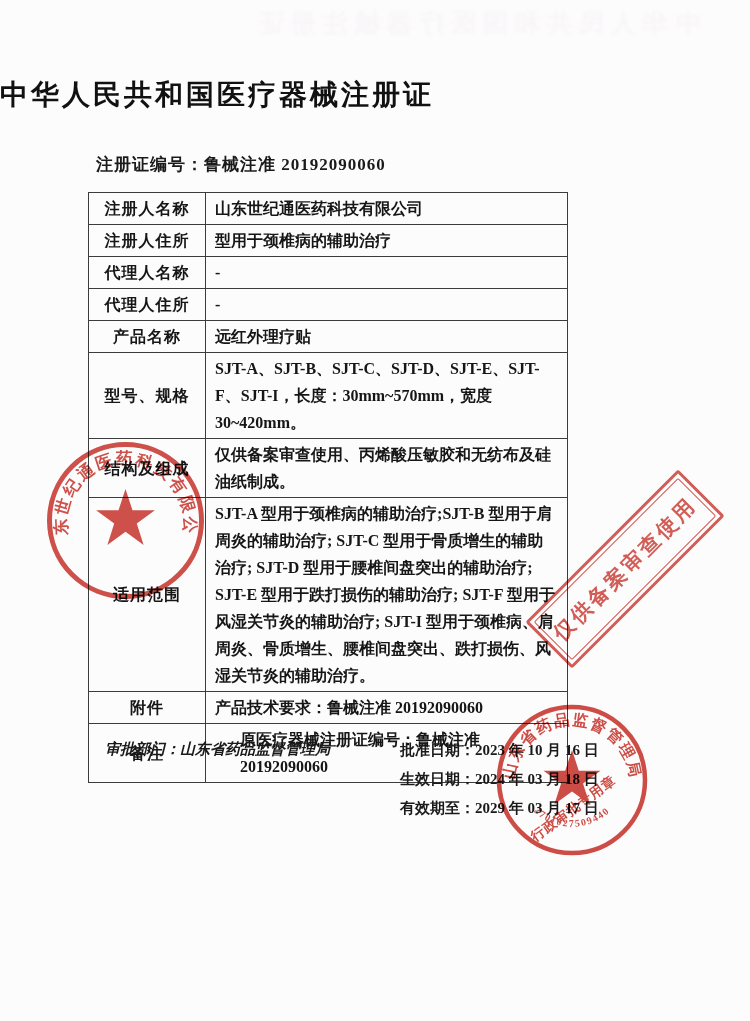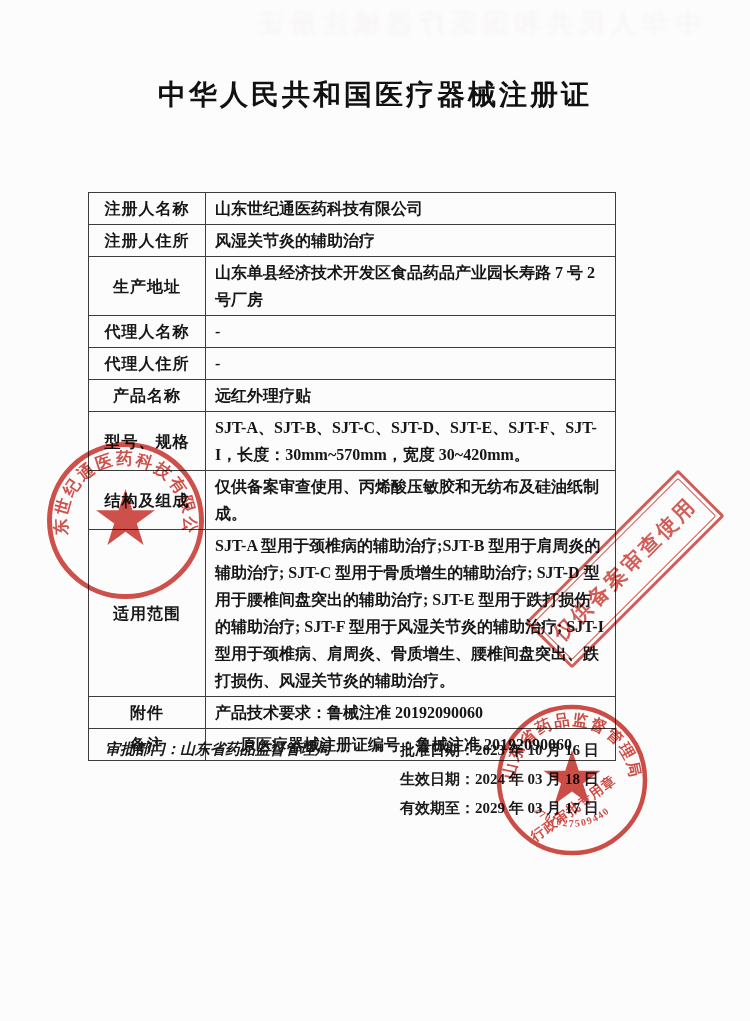--- a/index.html
+++ b/index.html
@@ -14,31 +14,31 @@
   .page{position:absolute;inset:0;}
   .ghost-band{
     position:absolute;top:6px;left:60px;width:640px;height:60px;
     color:#cbbfc6;opacity:.10;filter:blur(1.5px);
     font-size:26px;font-weight:bold;letter-spacing:6px;
     transform:scaleX(-1);
     overflow:hidden;white-space:nowrap;
   }
   .doc-title{
     position:absolute;top:76px;left:0;width:750px;
-    text-align:center;
+    text-align:left;
     font-size:28px;font-weight:bold;letter-spacing:3px;
     color:#111;
   }
   .reg-line{
     position:absolute;top:153px;left:96px;
     font-size:17px;font-weight:bold;color:#1a1a1a;
     letter-spacing:1px;
   }
   .cert-table{
-    position:absolute;top:192px;left:88px;width:528px;
+    position:absolute;top:192px;left:88px;width:480px;
     border-collapse:collapse;table-layout:fixed;
     font-size:16px;font-weight:600;color:#161616;
   }
   .cert-table td{
     border:1.7px solid #3c3c3c;
     vertical-align:middle;
     line-height:27px;
   }
   .cert-table td.lbl{
     width:112px;text-align:center;padding:1px 2px;
@@ -79,34 +79,31 @@
 </style>
 </head>
 <body>
 
 <div class="page">
 
   <div class="ghost-band">中华人民共和国医疗器械注册证</div>
 
   <div class="doc-title">中华人民共和国医疗器械注册证</div>
 
+  <div class="reg-line">注册证编号：鲁械注准 20192090060</div>
 
   <table class="cert-table">
     <tbody>
       <tr style="height:29px">
         <td class="lbl">注册人名称</td>
         <td class="val">山东世纪通医药科技有限公司</td>
       </tr>
       <tr style="height:28px">
         <td class="lbl">注册人住所</td>
-        <td class="val">风湿关节炎的辅助治疗</td>
-      </tr>
-      <tr style="height:57px">
-        <td class="lbl">生产地址</td>
-        <td class="val">山东单县经济技术开发区食品药品产业园长寿路 7 号 2 号厂房</td>
+        <td class="val">型用于颈椎病的辅助治疗</td>
       </tr>
       <tr style="height:28px">
         <td class="lbl">代理人名称</td>
         <td class="val">-</td>
       </tr>
       <tr style="height:27px">
         <td class="lbl">代理人住所</td>
         <td class="val">-</td>
       </tr>
       <tr style="height:28px">

